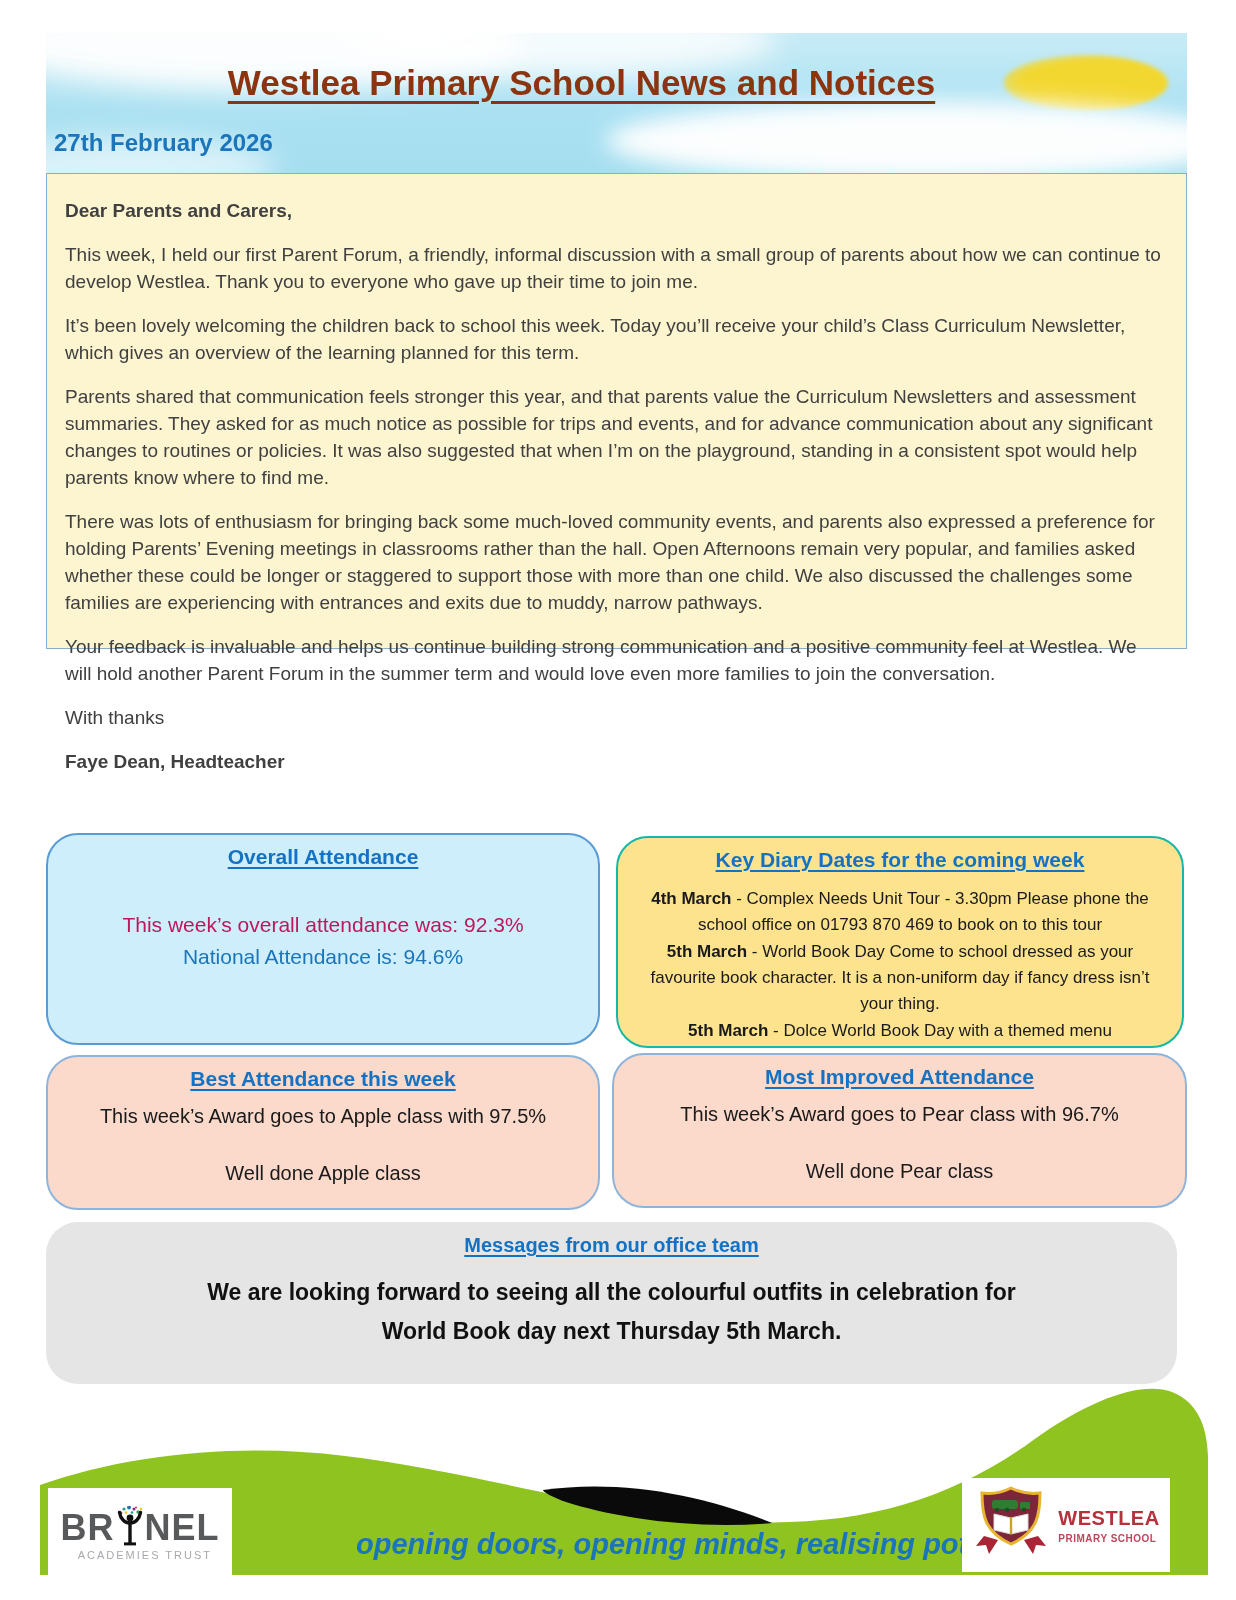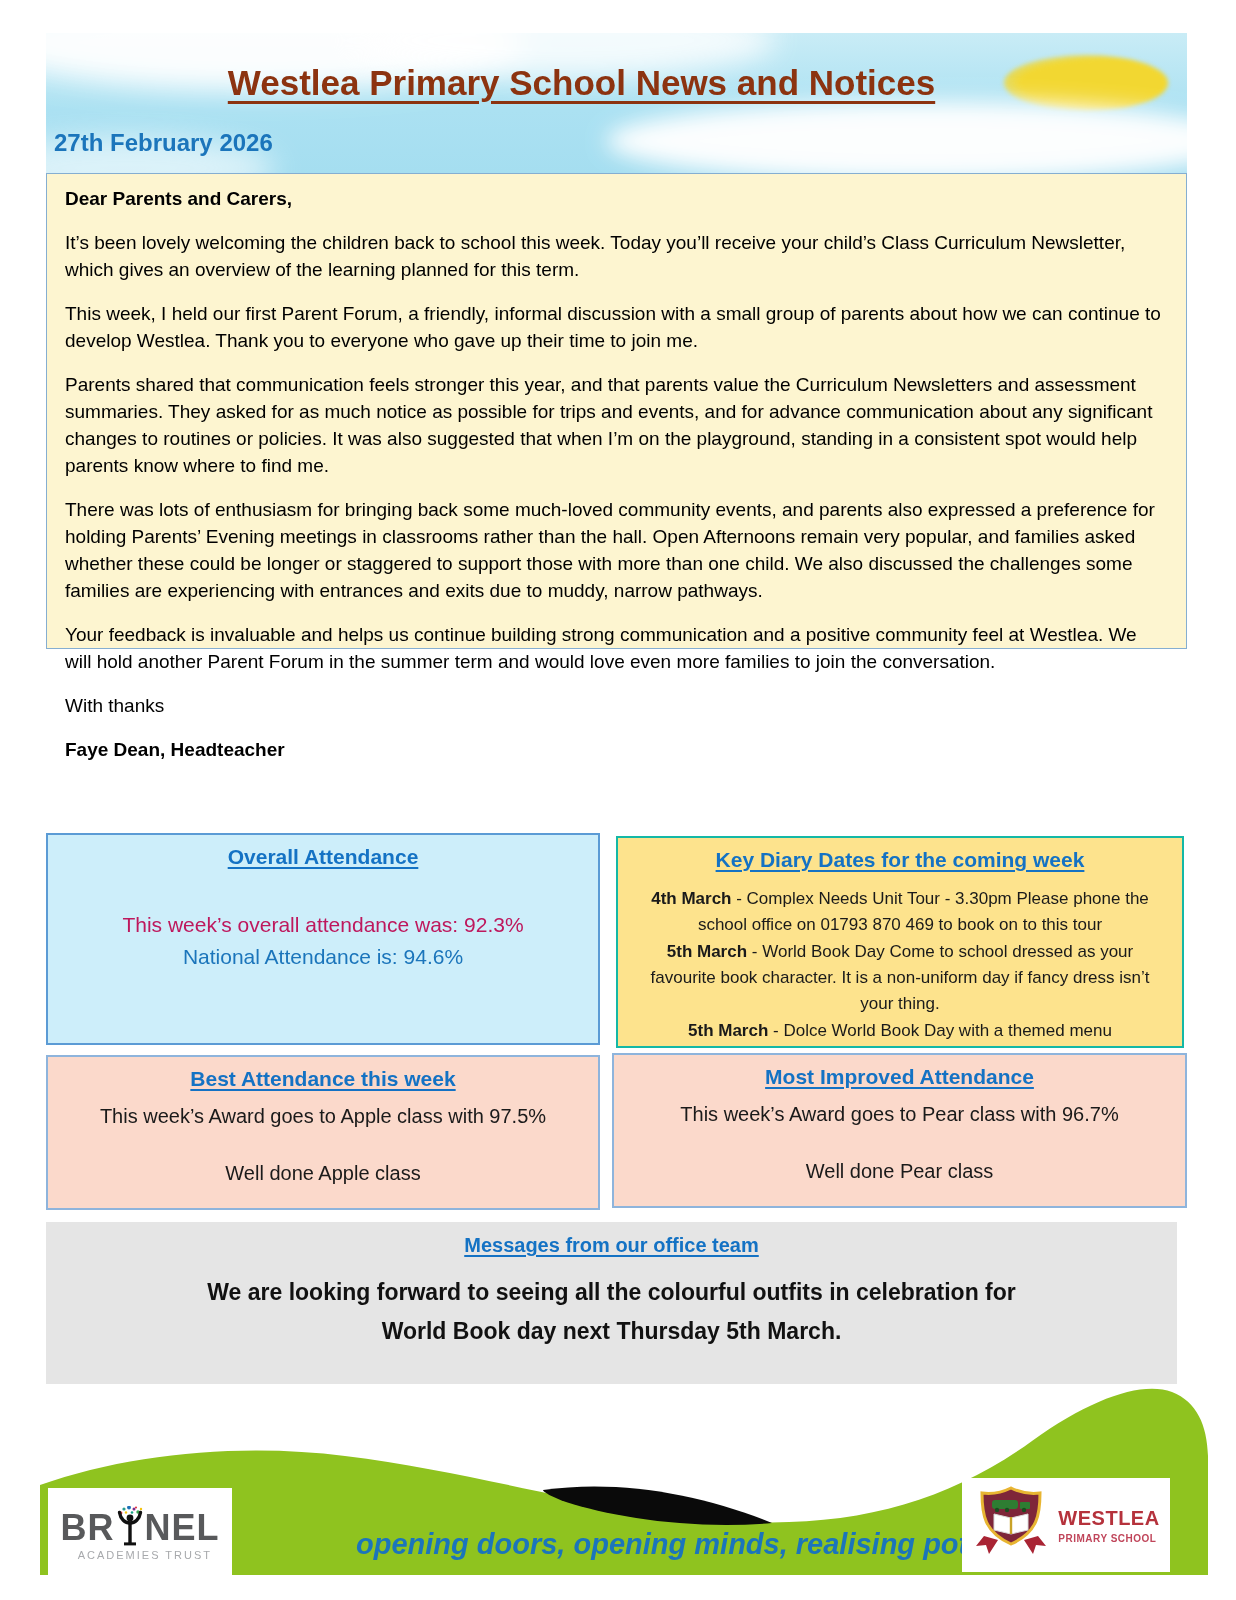--- a/index.html
+++ b/index.html
@@ -29,27 +29,27 @@
   }
   .date-line {
     position:absolute; left:8px; top:96px;
     font-size:24px; font-weight:bold; color:#1b75bb;
   }
 
   
   .letter {
     position:absolute; left:46px; top:173px; width:1141px; height:476px;
     background:#fdf5d0; border:1px solid #85aed1;
-    padding:12px 18px; color:#000000; font-size:19px; line-height:1.42;
+    padding:24px 18px; color:#404040; font-size:19px; line-height:1.42;
   }
   .letter p { margin-bottom:17px; }
   .letter .bold { font-weight:bold; }
 
   
-  .infobox { position:absolute; text-align:center; }
+  .infobox { position:absolute; text-align:center;border-radius:32px; }
   .box-title {
     display:inline-block; margin-top:10px; font-weight:bold; color:#1472c4; font-size:21px;
     text-decoration:underline; text-decoration-thickness:2px; text-underline-offset:3px;
   }
   .overall {
     left:46px; top:833px; width:554px; height:212px;
     background:#cdeefa; border:2px solid #5b9bd5;
   }
   .overall .l1 { margin-top:44px; font-size:21px; color:#be185d; }
   .overall .l2 { margin-top:8px; font-size:21px; color:#1b75bb; }
@@ -105,22 +105,22 @@
     <div class="cloud c2"></div>
     <div class="sun"></div>
     <div class="cloud c3"></div>
     <div class="cloud c4"></div>
     <div class="main-title">Westlea Primary School News and Notices</div>
     <div class="date-line">27th February 2026</div>
   </div>
 
   <div class="letter">
     <p class="bold">Dear Parents and Carers,</p>
+    <p>This week, I held our first Parent Forum, a friendly, informal discussion with a small group of parents about how we can continue to develop Westlea. Thank you to everyone who gave up their time to join me.</p>
     <p>It’s been lovely welcoming the children back to school this week. Today you’ll receive your child’s Class Curriculum Newsletter, which gives an overview of the learning planned for this term.</p>
-    <p>This week, I held our first Parent Forum, a friendly, informal discussion with a small group of parents about how we can continue to develop Westlea. Thank you to everyone who gave up their time to join me.</p>
     <p>Parents shared that communication feels stronger this year, and that parents value the Curriculum Newsletters and assessment summaries. They asked for as much notice as possible for trips and events, and for advance communication about any significant changes to routines or policies. It was also suggested that when I’m on the playground, standing in a consistent spot would help parents know where to find me.</p>
     <p>There was lots of enthusiasm for bringing back some much-loved community events, and parents also expressed a preference for holding Parents’ Evening meetings in classrooms rather than the hall. Open Afternoons remain very popular, and families asked whether these could be longer or staggered to support those with more than one child. We also discussed the challenges some families are experiencing with entrances and exits due to muddy, narrow pathways.</p>
     <p>Your feedback is invaluable and helps us continue building strong communication and a positive community feel at Westlea. We will hold another Parent Forum in the summer term and would love even more families to join the conversation.</p>
     <p>With thanks</p>
     <p class="bold">Faye Dean, Headteacher</p>
   </div>
 
   <div class="infobox overall">
     <span class="box-title">Overall Attendance</span>
     <div class="l1">This week’s overall attendance was: 92.3%</div>

